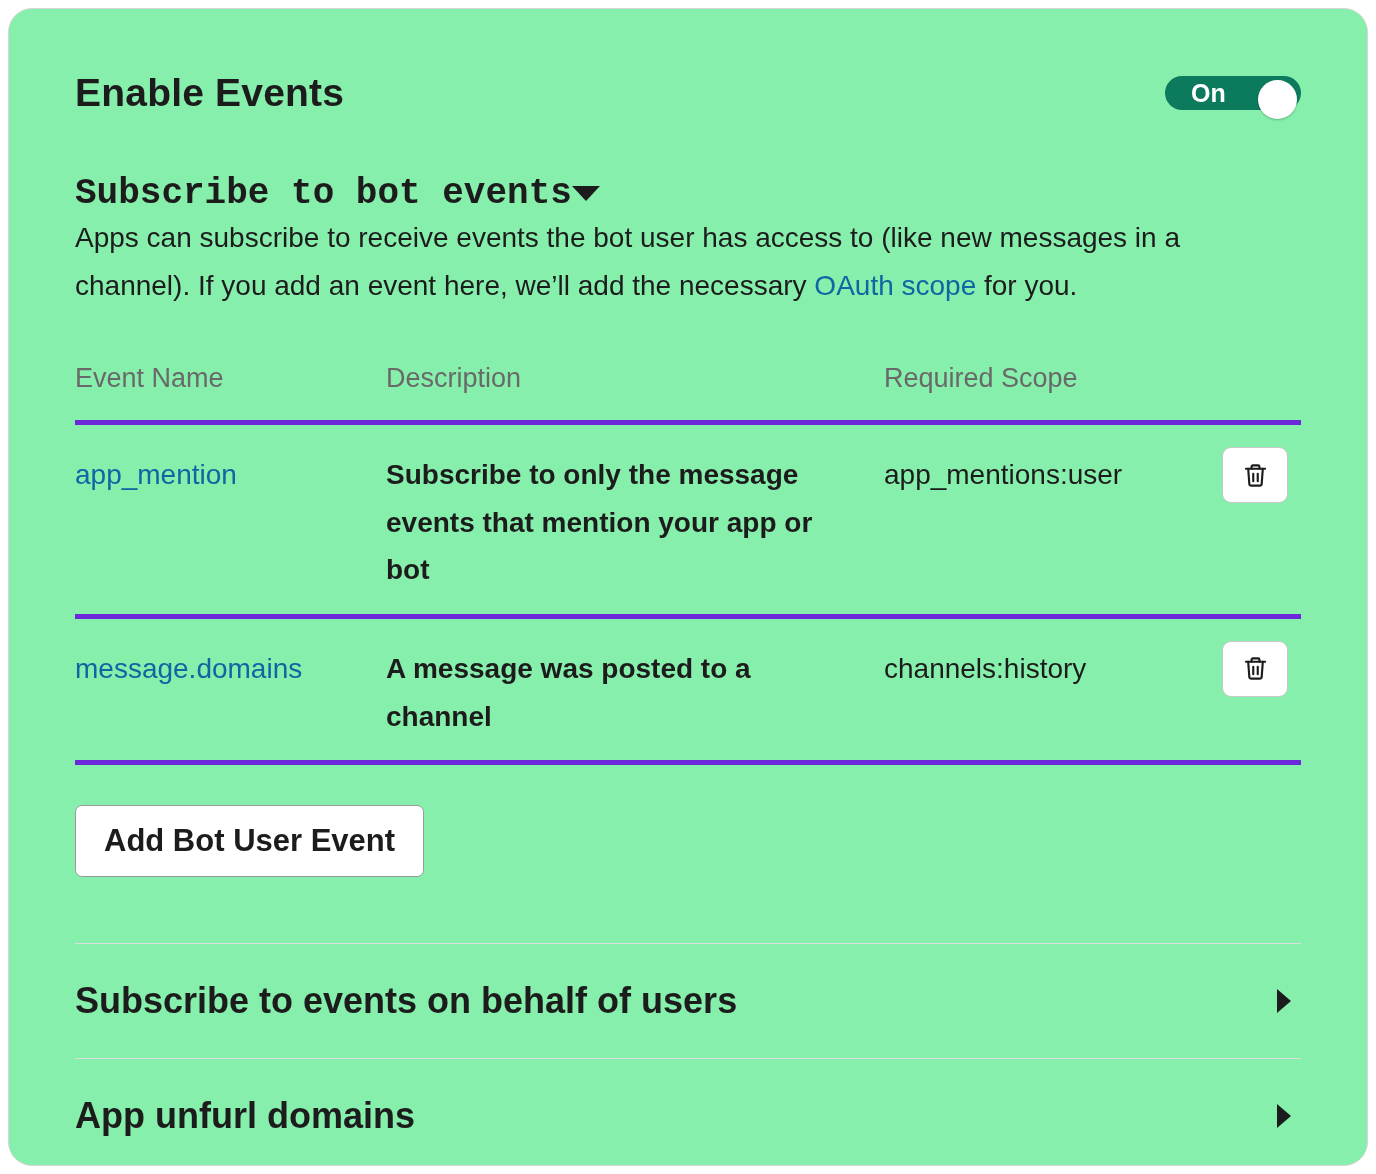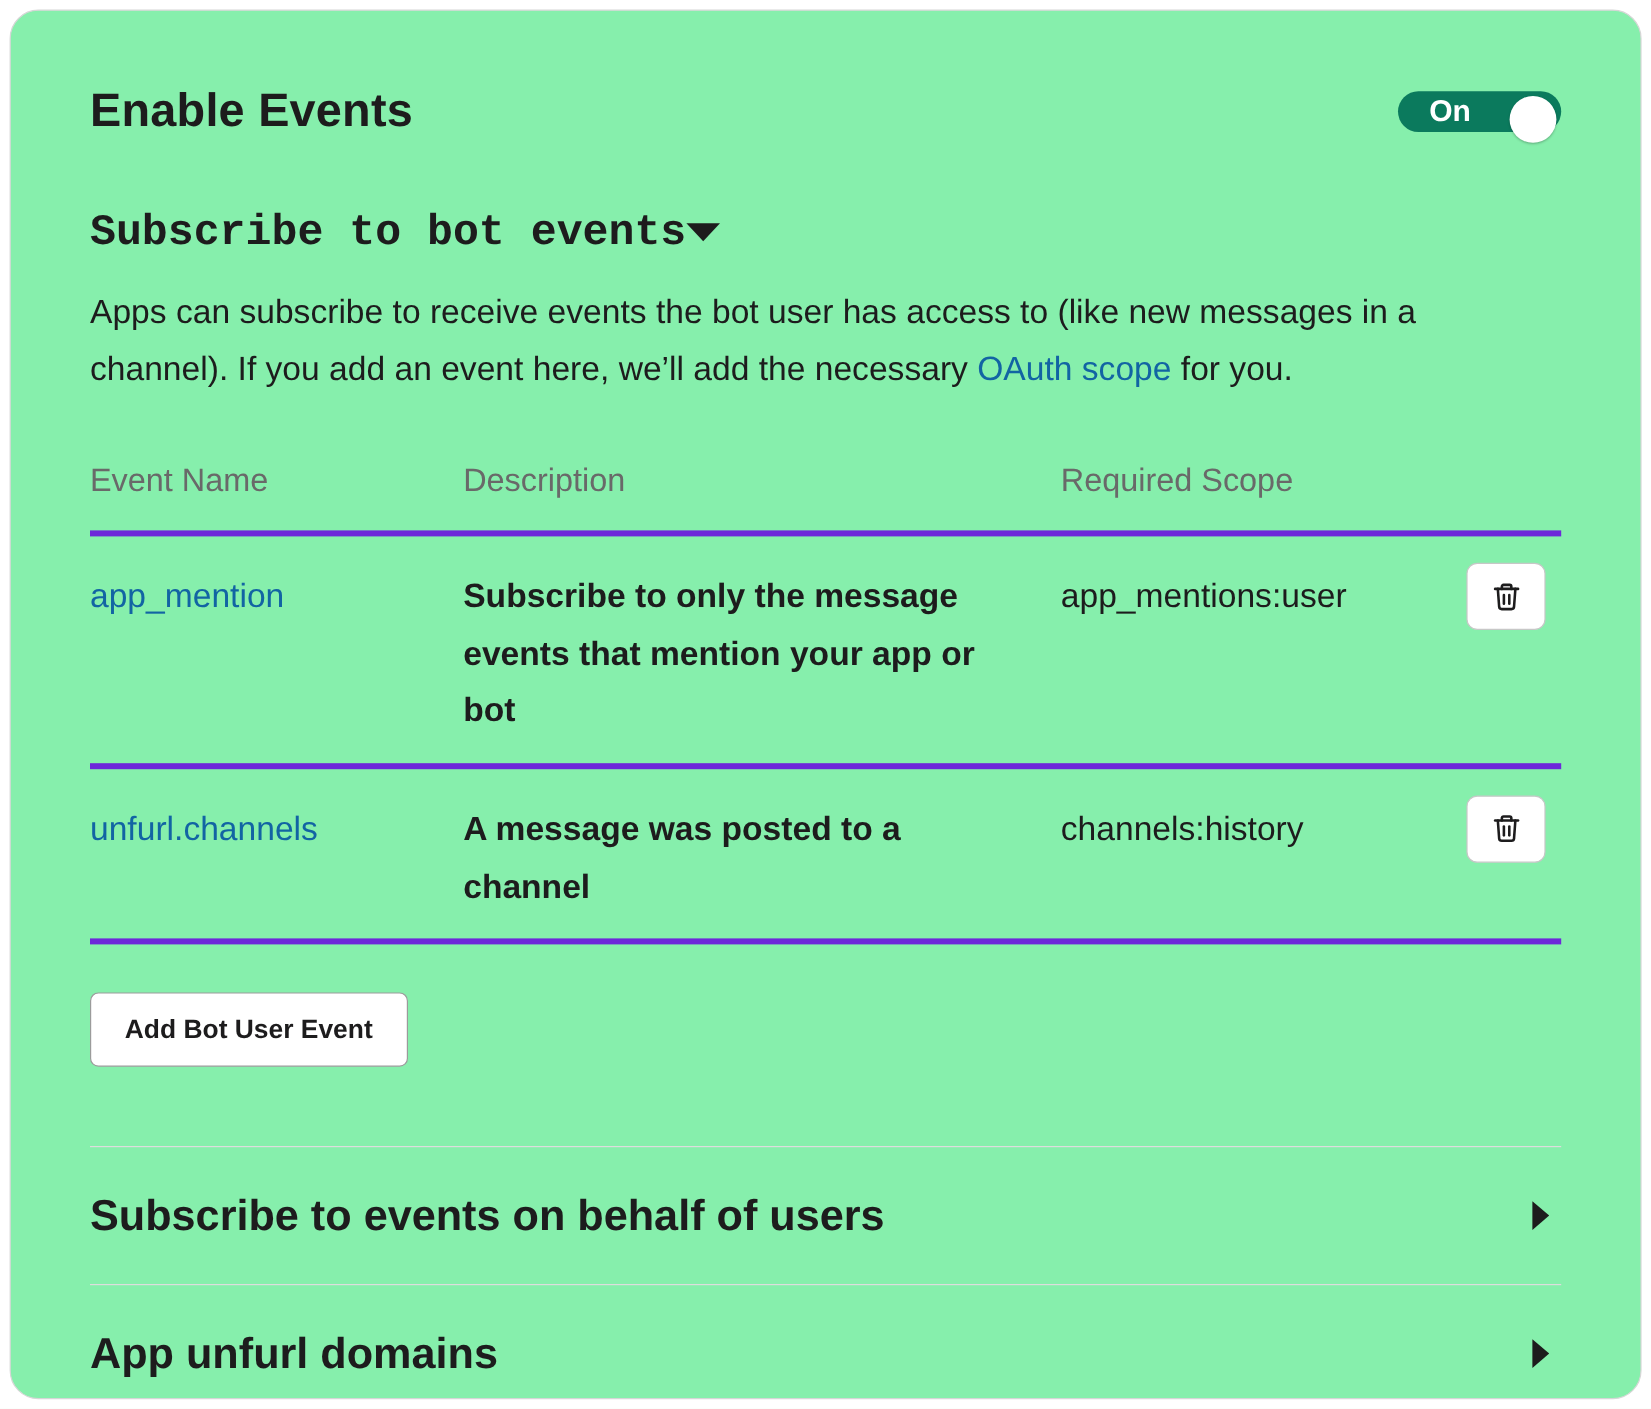--- a/index.html
+++ b/index.html
@@ -63,21 +63,20 @@
   }
   .chev-right {
     width: 0; height: 0; cursor: pointer;
     border-top: 12px solid transparent;
     border-bottom: 12px solid transparent;
     border-left: 14px solid #1d1c1d;
     margin-right: 10px;
   }
 
   .desc {
-    margin-top: 22px;
     font-size: 28px;
     line-height: 1.72;
     max-width: 1244px;
   }
   .link { color: #1264a3; text-decoration: none; cursor: pointer; }
 
   
   .table { margin-top: 46px; }
   .trow {
     display: grid;
@@ -100,21 +99,21 @@
   .del-btn svg { display: block; }
 
   .add-btn {
     margin-top: 40px;
     display: inline-block;
     background: #ffffff;
     border: 1px solid #9b9b9b;
     border-radius: 7px;
     padding: 17px 28px;
     font-family: "Liberation Sans", sans-serif;
-    font-size: 22px; font-weight: 700;
+    font-size: 31px; font-weight: 700;
     color: #1d1c1d;
     cursor: pointer;
   }
 
   .divider {
     border: none;
     border-top: 1px solid #dddddd;
     margin: 0;
   }
   .spacer-lg { height: 66px; }
@@ -171,21 +170,21 @@
                 <path d="M5.5 6l1 13.4c.1 1 .9 1.6 1.9 1.6h7.2c1 0 1.8-.6 1.9-1.6l1-13.4"></path>
                 <line x1="10" y1="10.5" x2="10" y2="17"></line>
                 <line x1="14" y1="10.5" x2="14" y2="17"></line>
               </svg>
             </span>
           </button>
         </div>
       </div>
 
       <div class="trow">
-        <div class="cell"><a class="link">unfurl.channels</a></div>
+        <div class="cell"><a class="link">message.domains</a></div>
         <div class="cell descr">A message was posted to a channel</div>
         <div class="cell">channels:history</div>
         <div class="cell action">
           <button class="del-btn">
             <span>
               <svg width="27" height="27" viewBox="0 0 24 24" fill="none" stroke="#1d1c1d" stroke-width="1.9" stroke-linecap="round" stroke-linejoin="round">
                 <path d="M3.5 6h17"></path>
                 <path d="M8.5 6V4.2c0-.7.5-1.2 1.2-1.2h4.6c.7 0 1.2.5 1.2 1.2V6"></path>
                 <path d="M5.5 6l1 13.4c.1 1 .9 1.6 1.9 1.6h7.2c1 0 1.8-.6 1.9-1.6l1-13.4"></path>
                 <line x1="10" y1="10.5" x2="10" y2="17"></line>

